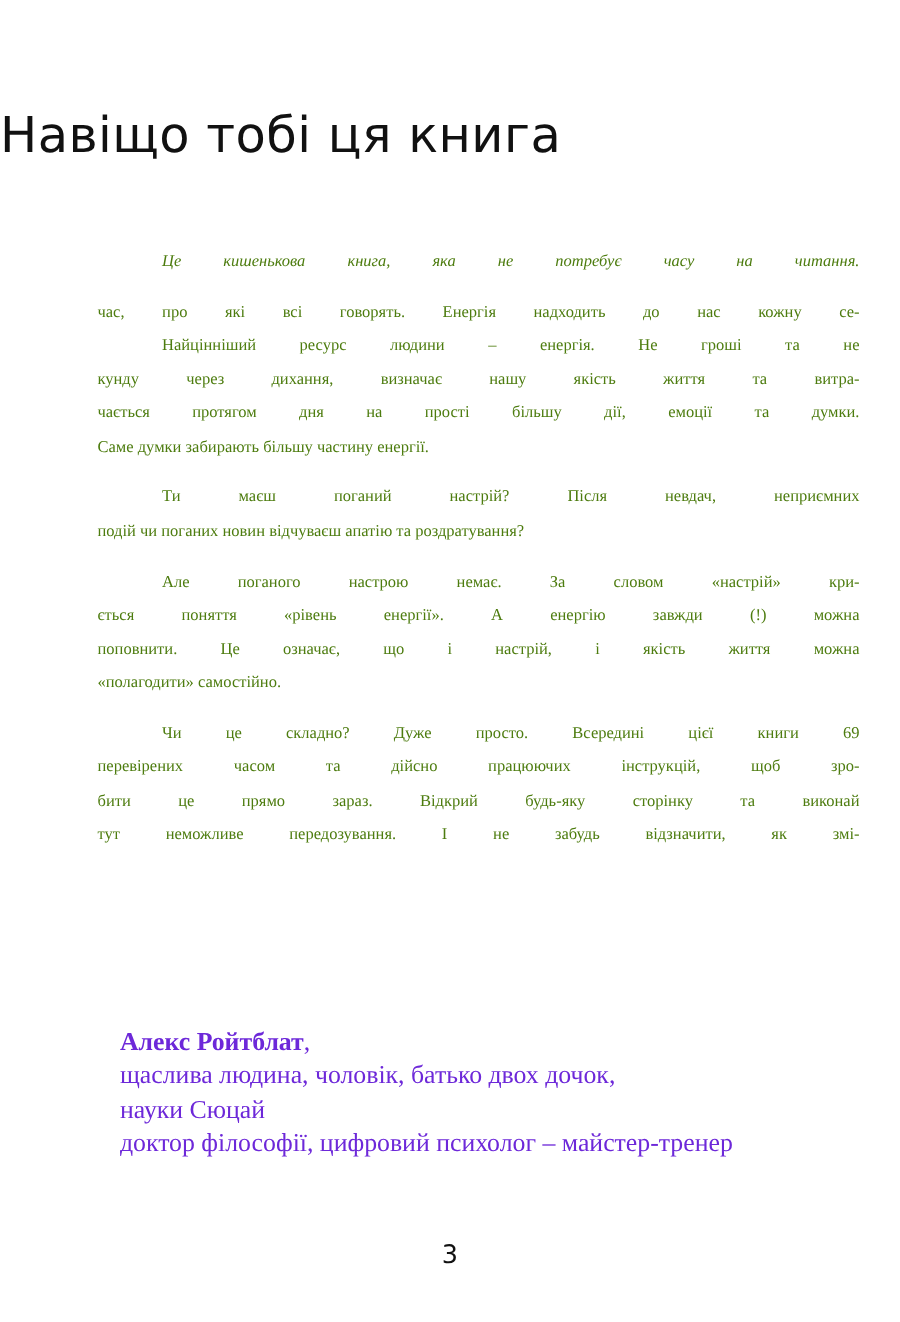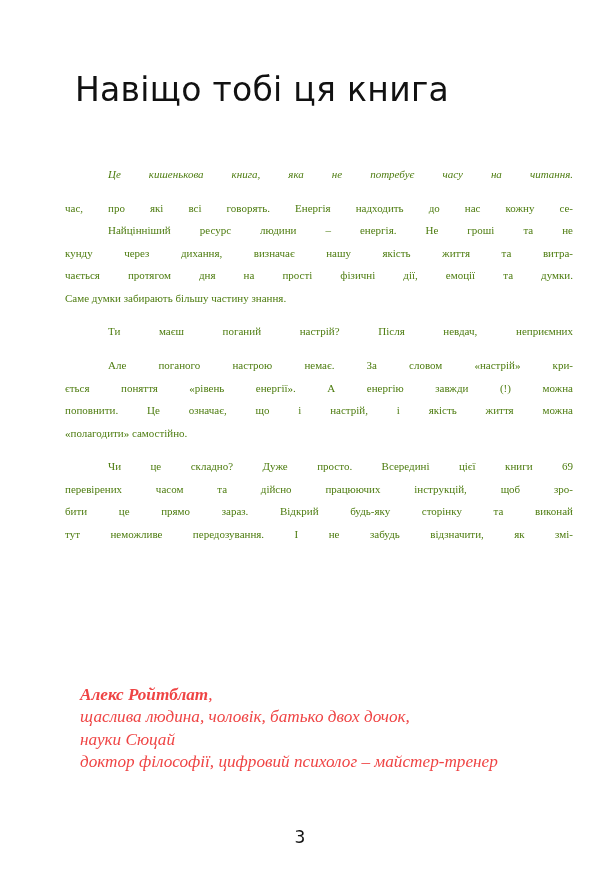--- a/index.html
+++ b/index.html
@@ -12,21 +12,20 @@
       height: 881px;
       position: relative;
       overflow: hidden;
       color: #111111;
     }
     .page-title {
       position: absolute;
       top: 70px;
       left: 0;
       width: 524px;
-      text-align: center;
       font-family: "DejaVu Sans", sans-serif;
       font-size: 33px;
       font-weight: normal;
       letter-spacing: 0.3px;
       margin: 0;
       color: #111;
     }
     .body-text {
       position: absolute;
       top: 163px;
@@ -57,22 +56,21 @@
       font-style: italic;
     }
     .signature {
       position: absolute;
       top: 684px;
       left: 80px;
       width: 480px;
       font-family: "Liberation Serif", serif;
       font-size: 17.2px;
       line-height: 22.4px;
-      font-style: italic;
-      color: #ef4444;
+      color: #6d28d9;
     }
     .signature .author {
       font-weight: bold;
       display: block;
     }
     .signature .sig-line {
       display: block;
     }
     .page-number {
       position: absolute;
@@ -93,26 +91,27 @@
 <div class="body-text">
 
   <div class="para-lines italic">
     <span class="line first">Це кишенькова книга, яка не потребує часу на читання.</span>
   </div>
 
   <div class="para-lines">
     <span class="line">час, про які всі говорять. Енергія надходить до нас кожну се-</span>
     <span class="line first">Найцінніший ресурс людини – енергія. Не гроші та не</span>
     <span class="line">кунду через дихання, визначає нашу якість життя та витра-</span>
-    <span class="line">чається протягом дня на прості фізичні дії, емоції та думки.</span>
-    <span class="line last">Саме думки забирають більшу частину знання.</span>
+    <span class="line">чається протягом дня на прості більшу дії, емоції та думки.</span>
+    <span class="line last">Саме думки забирають більшу частину енергії.</span>
   </div>
 
   <div class="para-lines">
     <span class="line first">Ти маєш поганий настрій? Після невдач, неприємних</span>
+    <span class="line last">подій чи поганих новин відчуваєш апатію та роздратування?</span>
   </div>
 
   <div class="para-lines">
     <span class="line first">Але поганого настрою немає. За словом «настрій» кри-</span>
     <span class="line">ється поняття «рівень енергії». А енергію завжди (!) можна</span>
     <span class="line">поповнити. Це означає, що і настрій, і якість життя можна</span>
     <span class="line last">«полагодити» самостійно.</span>
   </div>
 
   <div class="para-lines">

